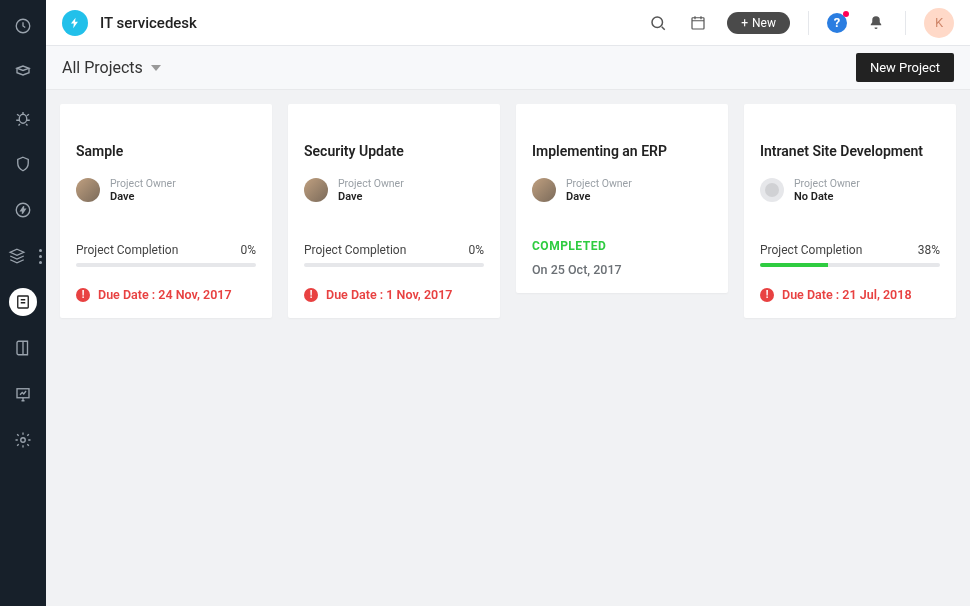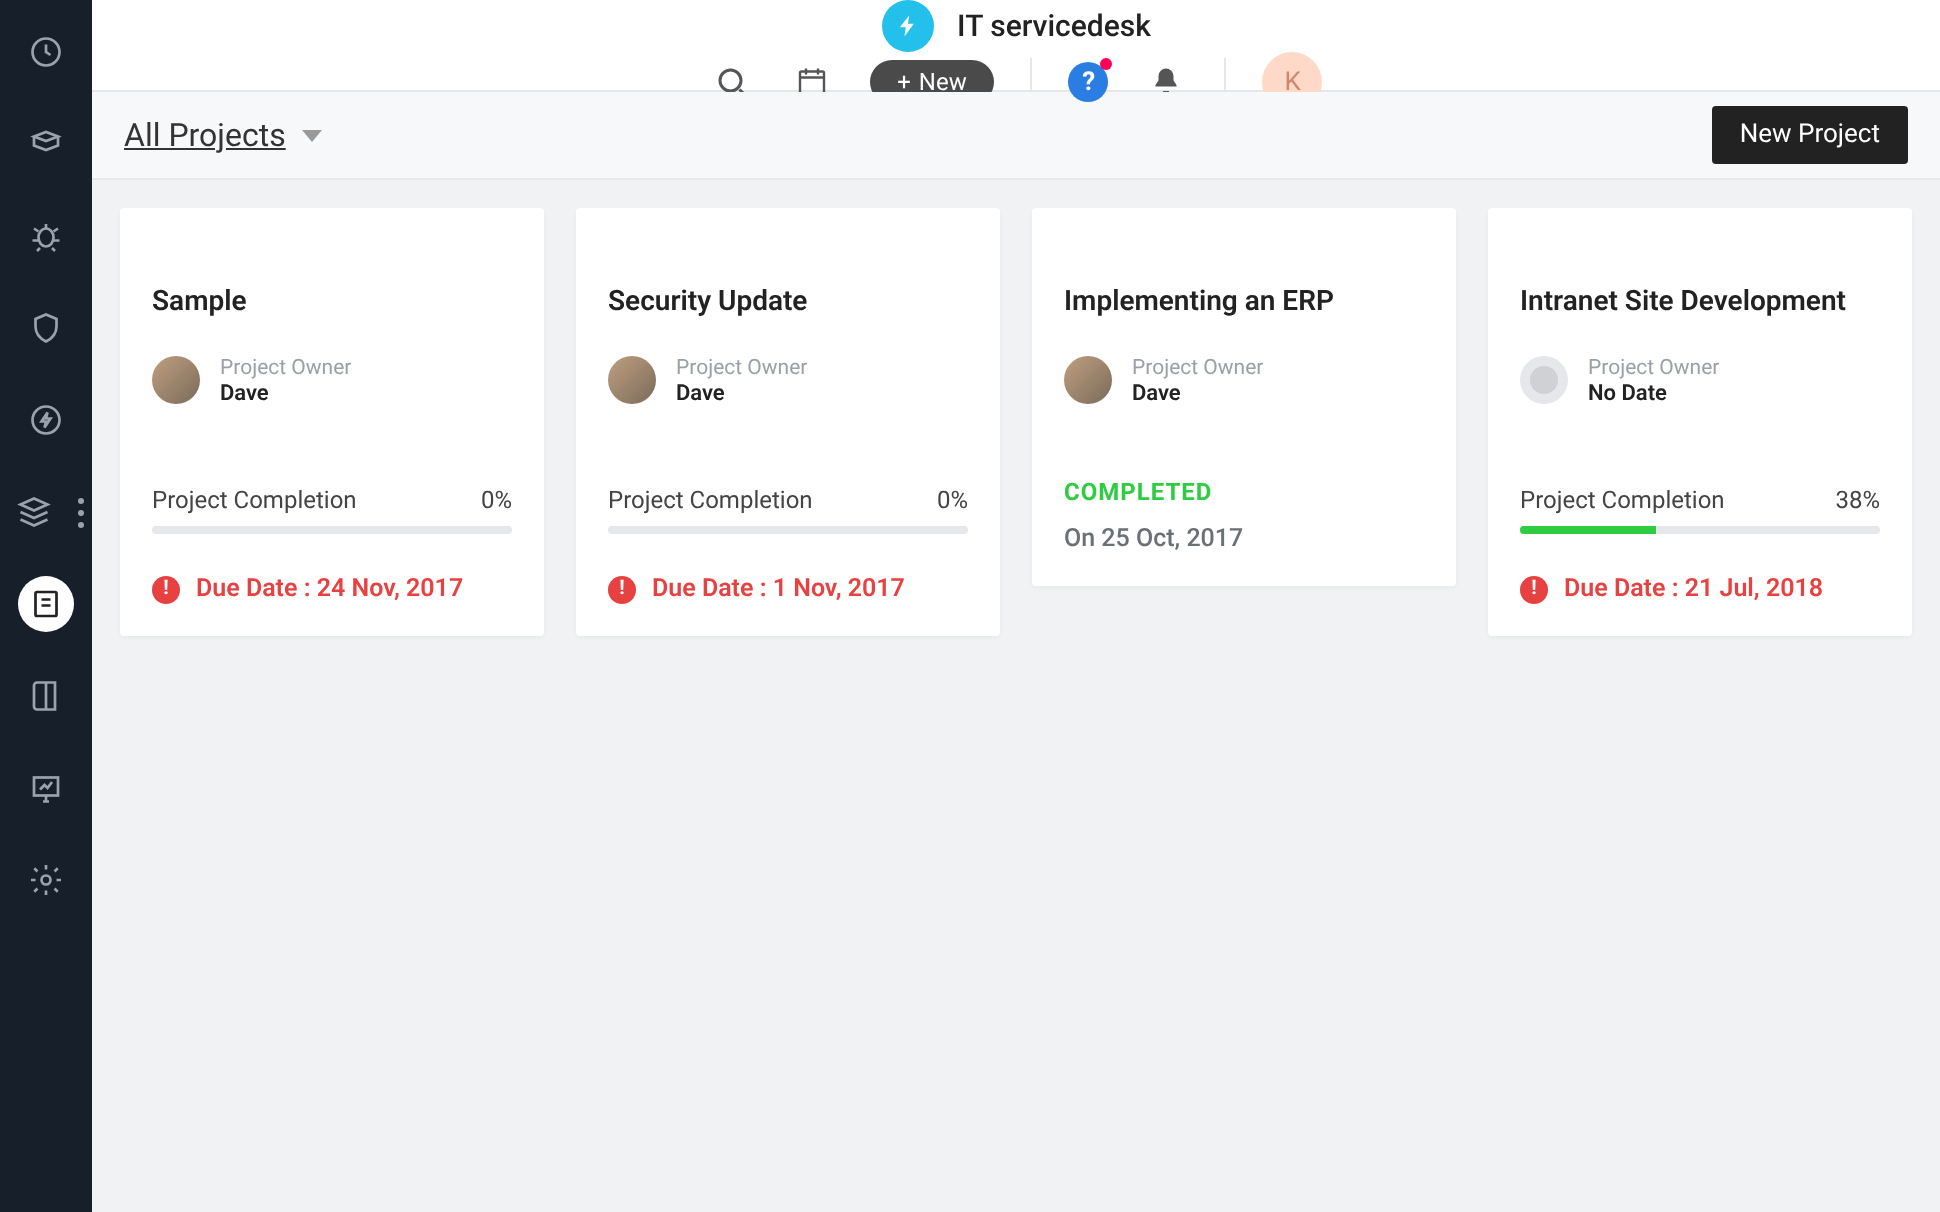--- a/index.html
+++ b/index.html
@@ -7,37 +7,37 @@
   .app { display: flex; height: 100%; }
   
   .sidebar { width: 46px; background: #17202a; display: flex; flex-direction: column; align-items: center; padding-top: 12px; gap: 18px; }
   .sidebar .s-item { width: 28px; height: 28px; display: flex; align-items: center; justify-content: center; color: #9aa3ad; cursor: pointer; border-radius: 50%; }
   .sidebar .s-item svg { width: 18px; height: 18px; }
   .sidebar .s-item.active { background: #fff; color: #222; }
   .sidebar .more-dots { color: #9aa3ad; width: 6px; display: flex; flex-direction: column; gap: 3px; align-items: center; }
   .sidebar .more-dots span { width: 3px; height: 3px; background: #9aa3ad; border-radius: 50%; }
   
   .main { flex: 1; display: flex; flex-direction: column; }
-  .topbar { height: 46px; background: #fff; border-bottom: 1px solid #e5e7eb; display: flex; align-items: center; padding: 0 16px; justify-content: space-between; flex-direction: column; }
+  .topbar { height: 46px; background: #fff; border-bottom: 1px solid #e5e7eb; display: flex; align-items: center; padding: 0 16px; justify-content: space-between; }
   .brand { display: flex; align-items: center; gap: 12px; }
   .brand-logo { width: 26px; height: 26px; border-radius: 50%; background: #22c0ea; display: flex; align-items: center; justify-content: center; color: #fff; }
   .brand-logo svg { width: 14px; height: 14px; }
   .brand-title { font-size: 15px; font-weight: 500; color: #222; }
   .top-actions { display: flex; align-items: center; gap: 18px; }
   .icon-btn { width: 22px; height: 22px; display: flex; align-items: center; justify-content: center; color: #555; cursor: pointer; }
   .icon-btn svg { width: 18px; height: 18px; }
   .new-btn { background: #4a4a4a; color: #fff; border-radius: 14px; padding: 4px 14px; font-size: 12px; display: flex; align-items: center; gap: 4px; cursor: pointer; }
   .help-wrap { position: relative; }
   .help-icon { width: 20px; height: 20px; background: #2a7de1; border-radius: 50%; display: flex; align-items: center; justify-content: center; color: #fff; font-size: 13px; font-weight: 700; cursor: pointer; }
   .help-dot { position: absolute; top: -2px; right: -2px; width: 6px; height: 6px; background: #f05; border-radius: 50%; }
   .avatar { width: 30px; height: 30px; border-radius: 50%; background: #ffd9c8; color: #d0876b; display: flex; align-items: center; justify-content: center; font-size: 13px; cursor: pointer; }
   .divider-v { width: 1px; height: 24px; background: #e5e7eb; }
   
   .subheader { height: 44px; background: #f7f8fa; border-bottom: 1px solid #e8e9eb; display: flex; align-items: center; padding: 0 16px; justify-content: space-between; }
-  .crumb { display: flex; align-items: center; gap: 8px; font-size: 16px; font-weight: 400; color: #333; cursor: pointer; text-decoration: underline; }
+  .crumb { display: flex; align-items: center; gap: 8px; font-size: 16px; font-weight: 400; color: #333; cursor: pointer; }
   .caret-down { width: 0; height: 0; border-left: 5px solid transparent; border-right: 5px solid transparent; border-top: 6px solid #999; }
   .new-project-btn { background: #222; color: #fff; font-size: 13px; padding: 7px 14px; border-radius: 2px; cursor: pointer; }
   
   .content { flex: 1; padding: 14px; display: flex; gap: 16px; align-items: flex-start; overflow: auto; }
   .card { background: #fff; border-radius: 2px; box-shadow: 0 1px 2px rgba(0,0,0,0.04); padding: 18px 16px 16px; width: 212px; display: flex; flex-direction: column; }
   .card-title { font-size: 14px; font-weight: 600; color: #222; margin-bottom: 18px; margin-top: 21px; }
   .owner-row { display: flex; align-items: center; gap: 10px; margin-bottom: 40px; }
   .owner-avatar { width: 24px; height: 24px; border-radius: 50%; background: linear-gradient(135deg,#c0a080,#7a6a5a); }
   .owner-avatar.empty { background: #e6e7ea; position: relative; }
   .owner-avatar.empty::after { content:""; position:absolute; inset:5px; border-radius:50%; background:#d0d1d4; }

